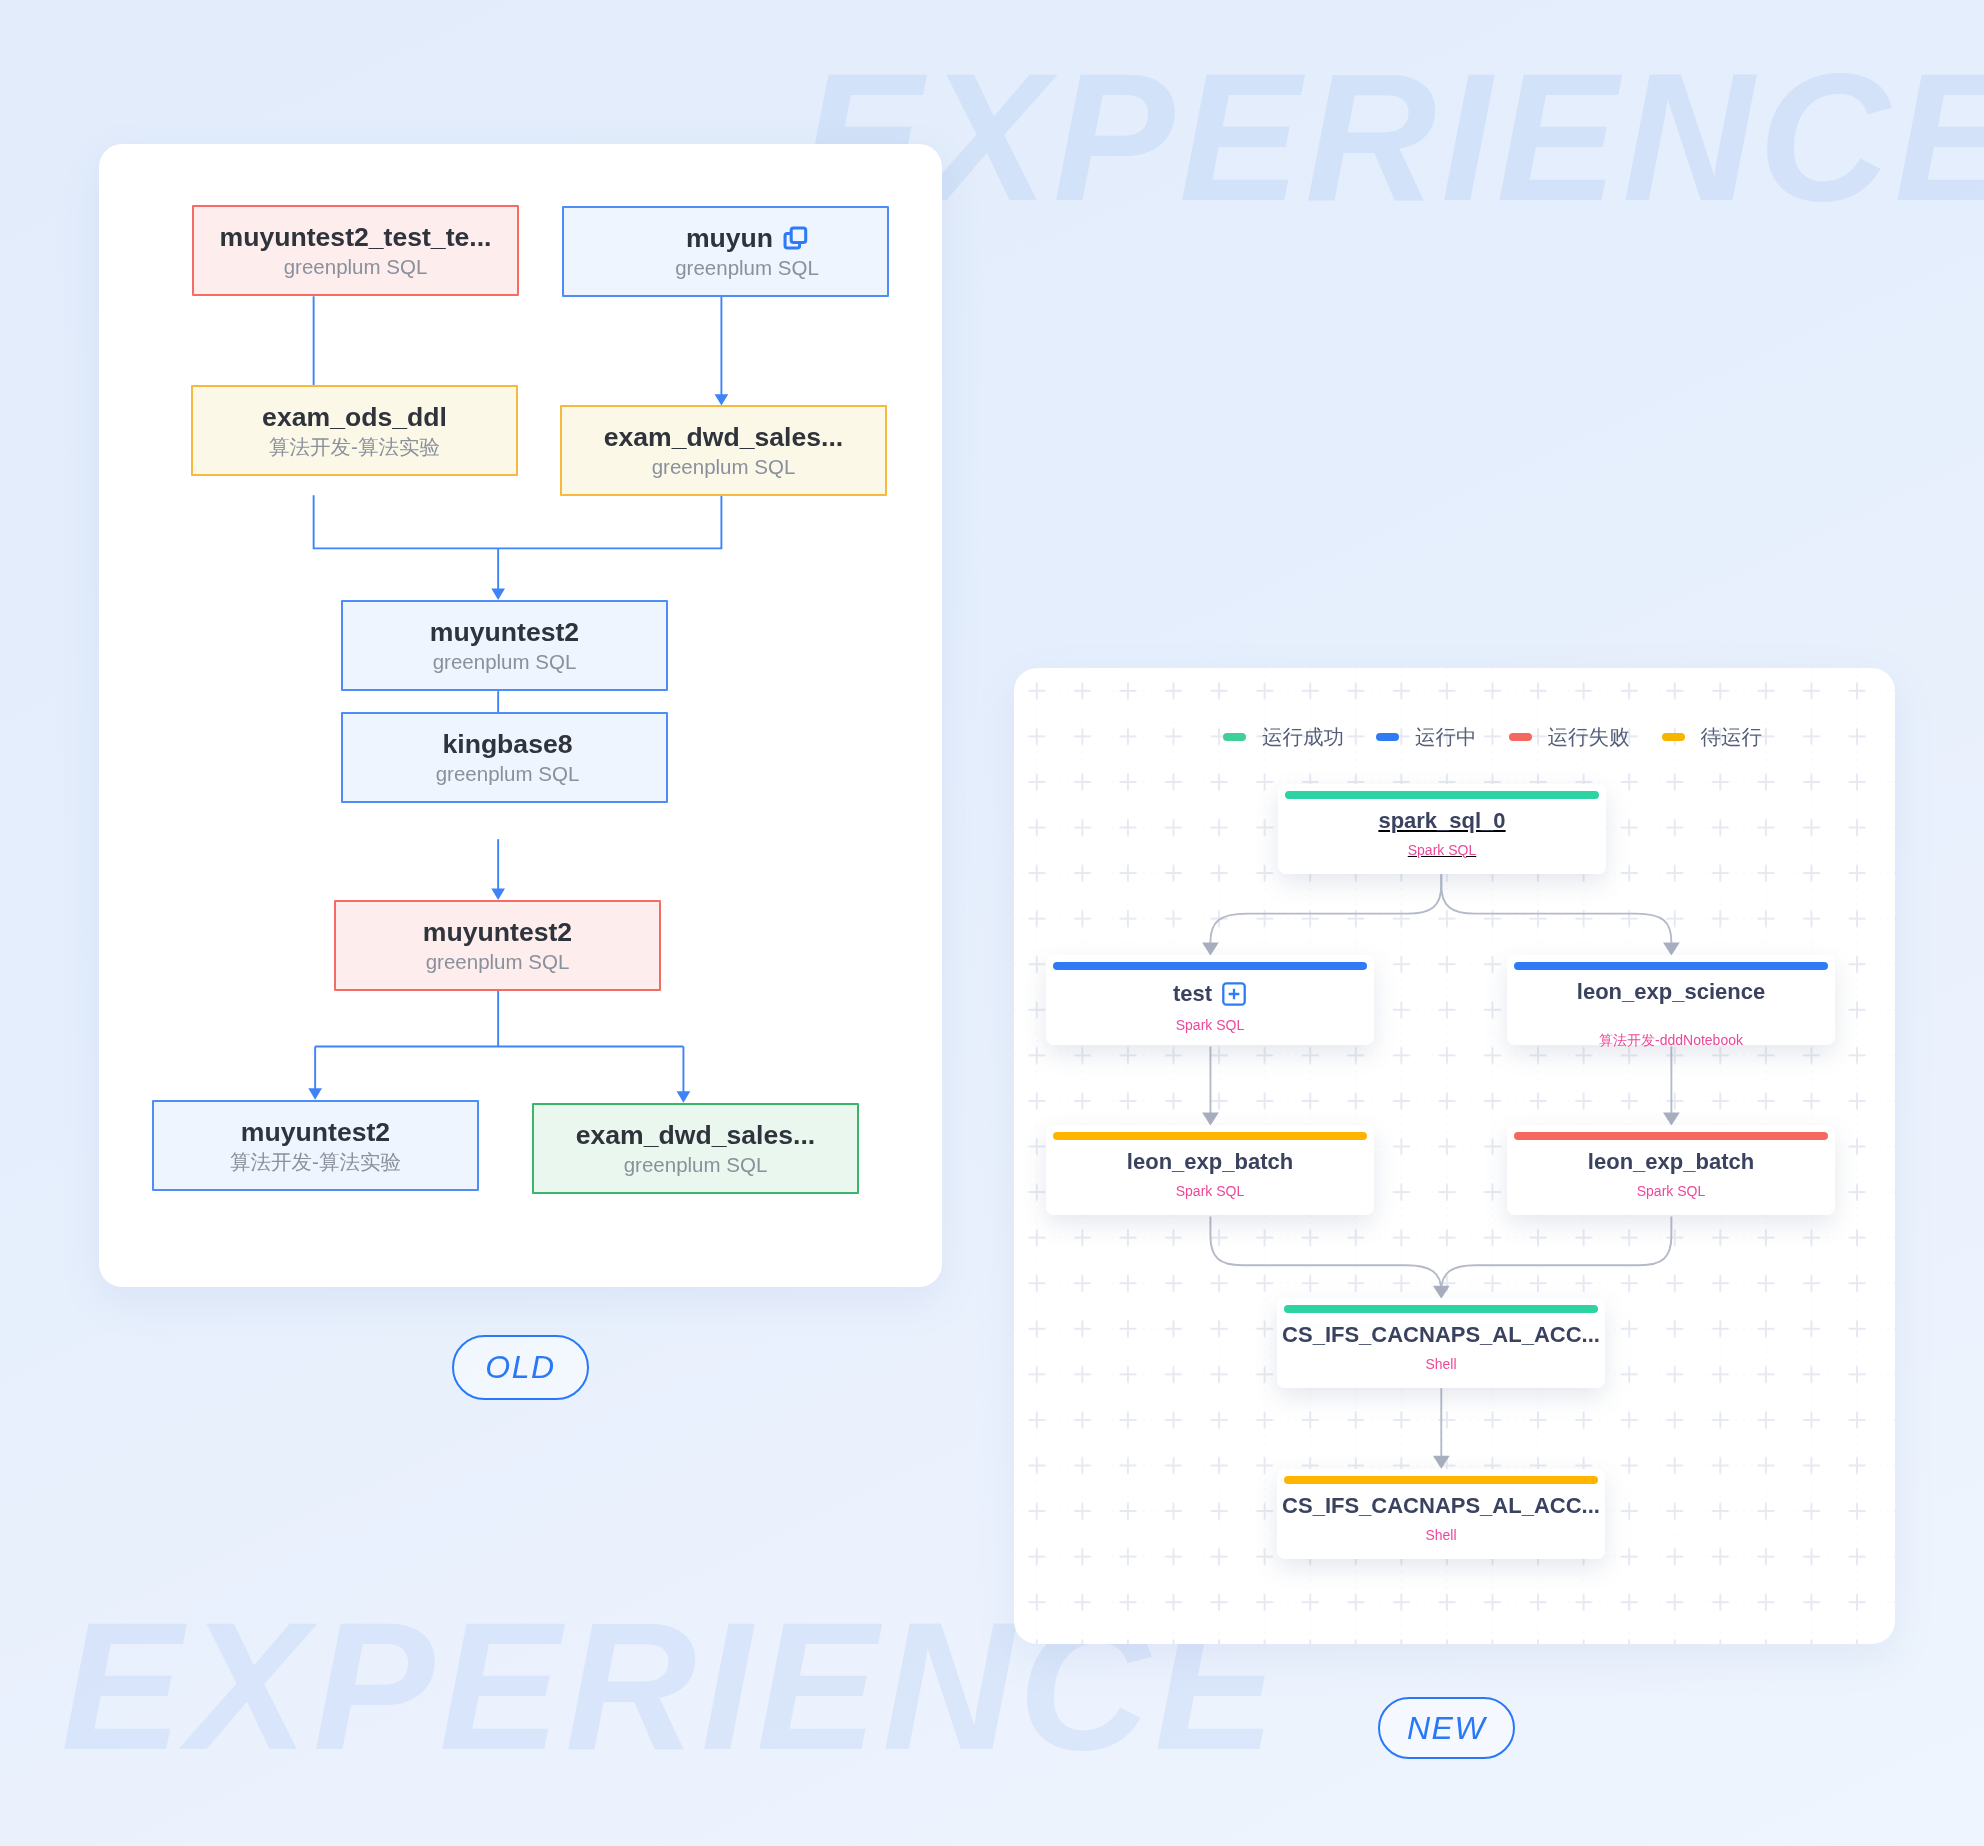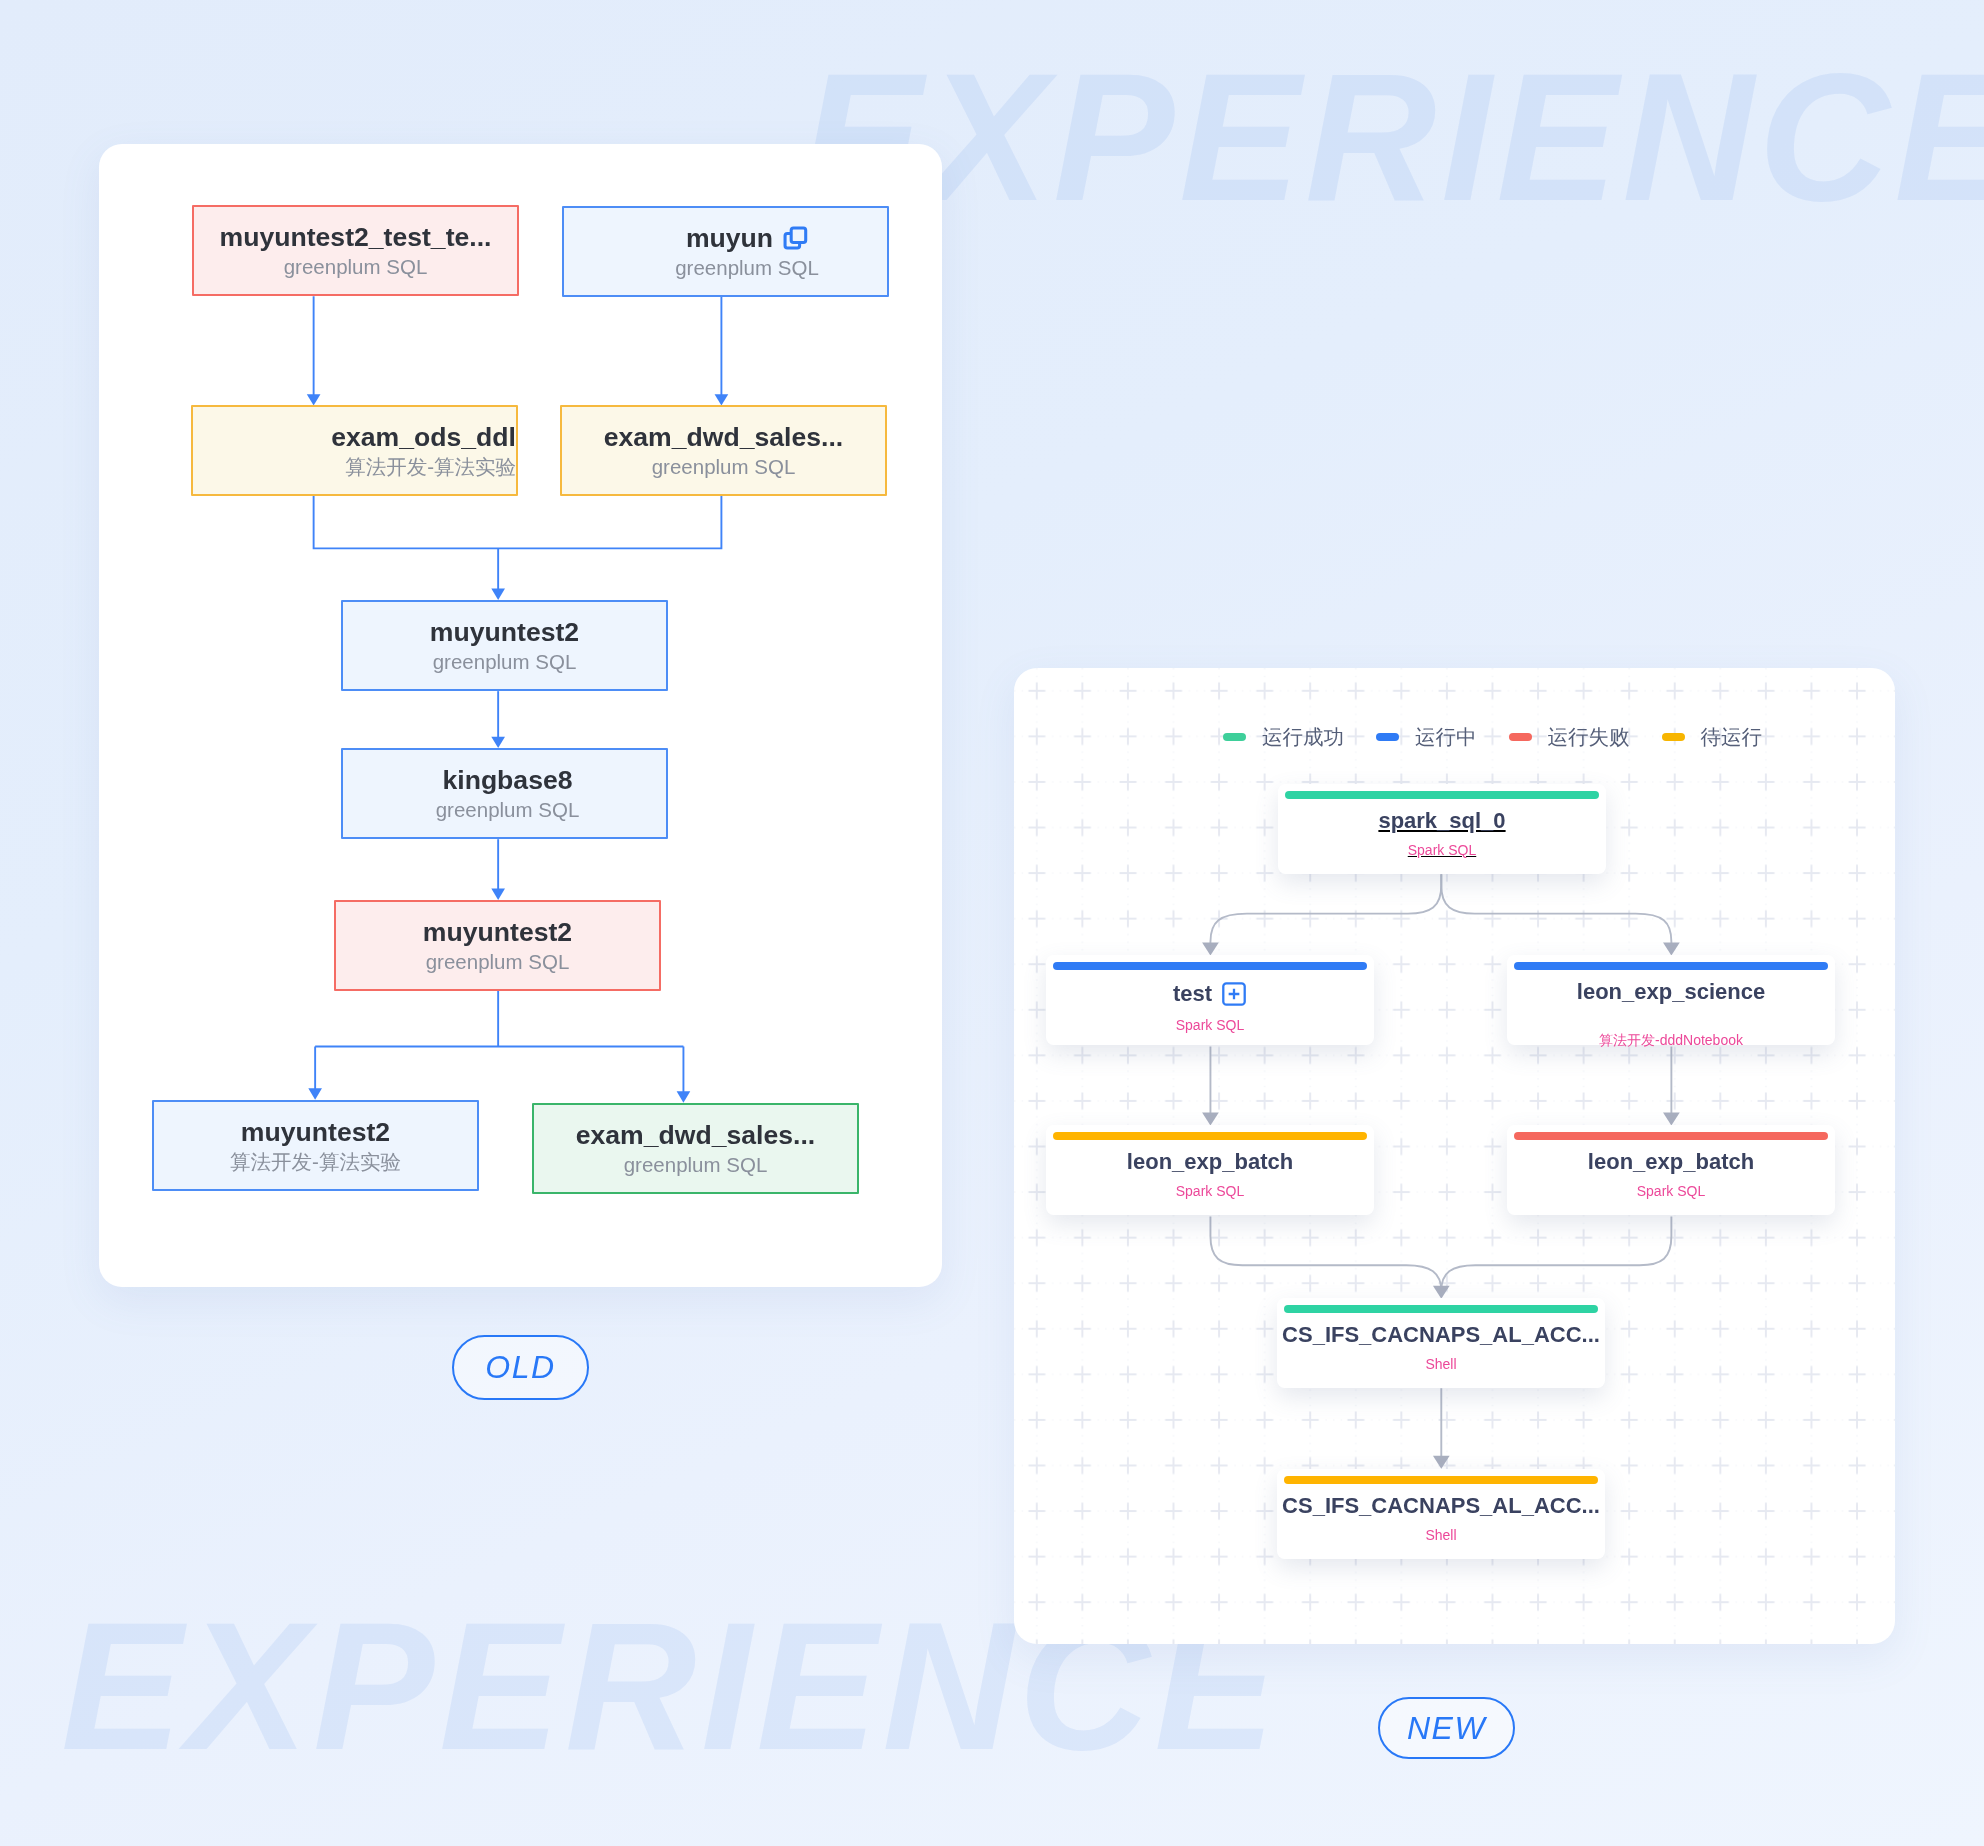--- a/index.html
+++ b/index.html
@@ -131,36 +131,36 @@
       <span>
         <svg class="icon-svg" width="26" height="26" viewBox="0 0 34 34">
           <rect x="4" y="11" width="19" height="19" rx="3" fill="none" stroke="#2f7bf5" stroke-width="4"></rect>
           <rect x="12" y="4" width="19" height="19" rx="3" fill="#eef5fe" stroke="#2f7bf5" stroke-width="4"></rect>
         </svg>
       </span>
     </div>
     <div class="onode-sub">greenplum SQL</div>
   </div>
 
-  <div class="onode" style="left: 191px; top: 405px; border-color: rgb(246, 185, 62); background: rgb(252, 248, 232); align-items: flex-end;">
+  <div class="onode" style="left: 191px; top: 385px; border-color: rgb(246, 185, 62); background: rgb(252, 248, 232);">
     <div class="onode-title">exam_ods_ddl</div>
     <div class="onode-sub">算法开发-算法实验</div>
   </div>
 
   <div class="onode" style="left: 560px; top: 405px; border-color: rgb(246, 185, 62); background: rgb(252, 248, 232);">
     <div class="onode-title">exam_dwd_sales...</div>
     <div class="onode-sub">greenplum SQL</div>
   </div>
 
   <div class="onode" style="left: 341px; top: 600px; border-color: rgb(77, 141, 246); background: rgb(238, 245, 254);">
     <div class="onode-title">muyuntest2</div>
     <div class="onode-sub">greenplum SQL</div>
   </div>
 
-  <div class="onode" style="left: 341px; top: 748px; border-color: rgb(77, 141, 246); background: rgb(238, 245, 254); padding-left: 6px;">
+  <div class="onode" style="left: 341px; top: 712px; border-color: rgb(77, 141, 246); background: rgb(238, 245, 254); padding-left: 6px;">
     <div class="onode-title">kingbase8</div>
     <div class="onode-sub">greenplum SQL</div>
   </div>
 
   <div class="onode" style="left: 334px; top: 900px; border-color: rgb(245, 108, 100); background: rgb(253, 237, 237);">
     <div class="onode-title">muyuntest2</div>
     <div class="onode-sub">greenplum SQL</div>
   </div>
 
   <div class="onode" style="left: 152px; top: 1100px; border-color: rgb(77, 141, 246); background: rgb(238, 245, 254);">

